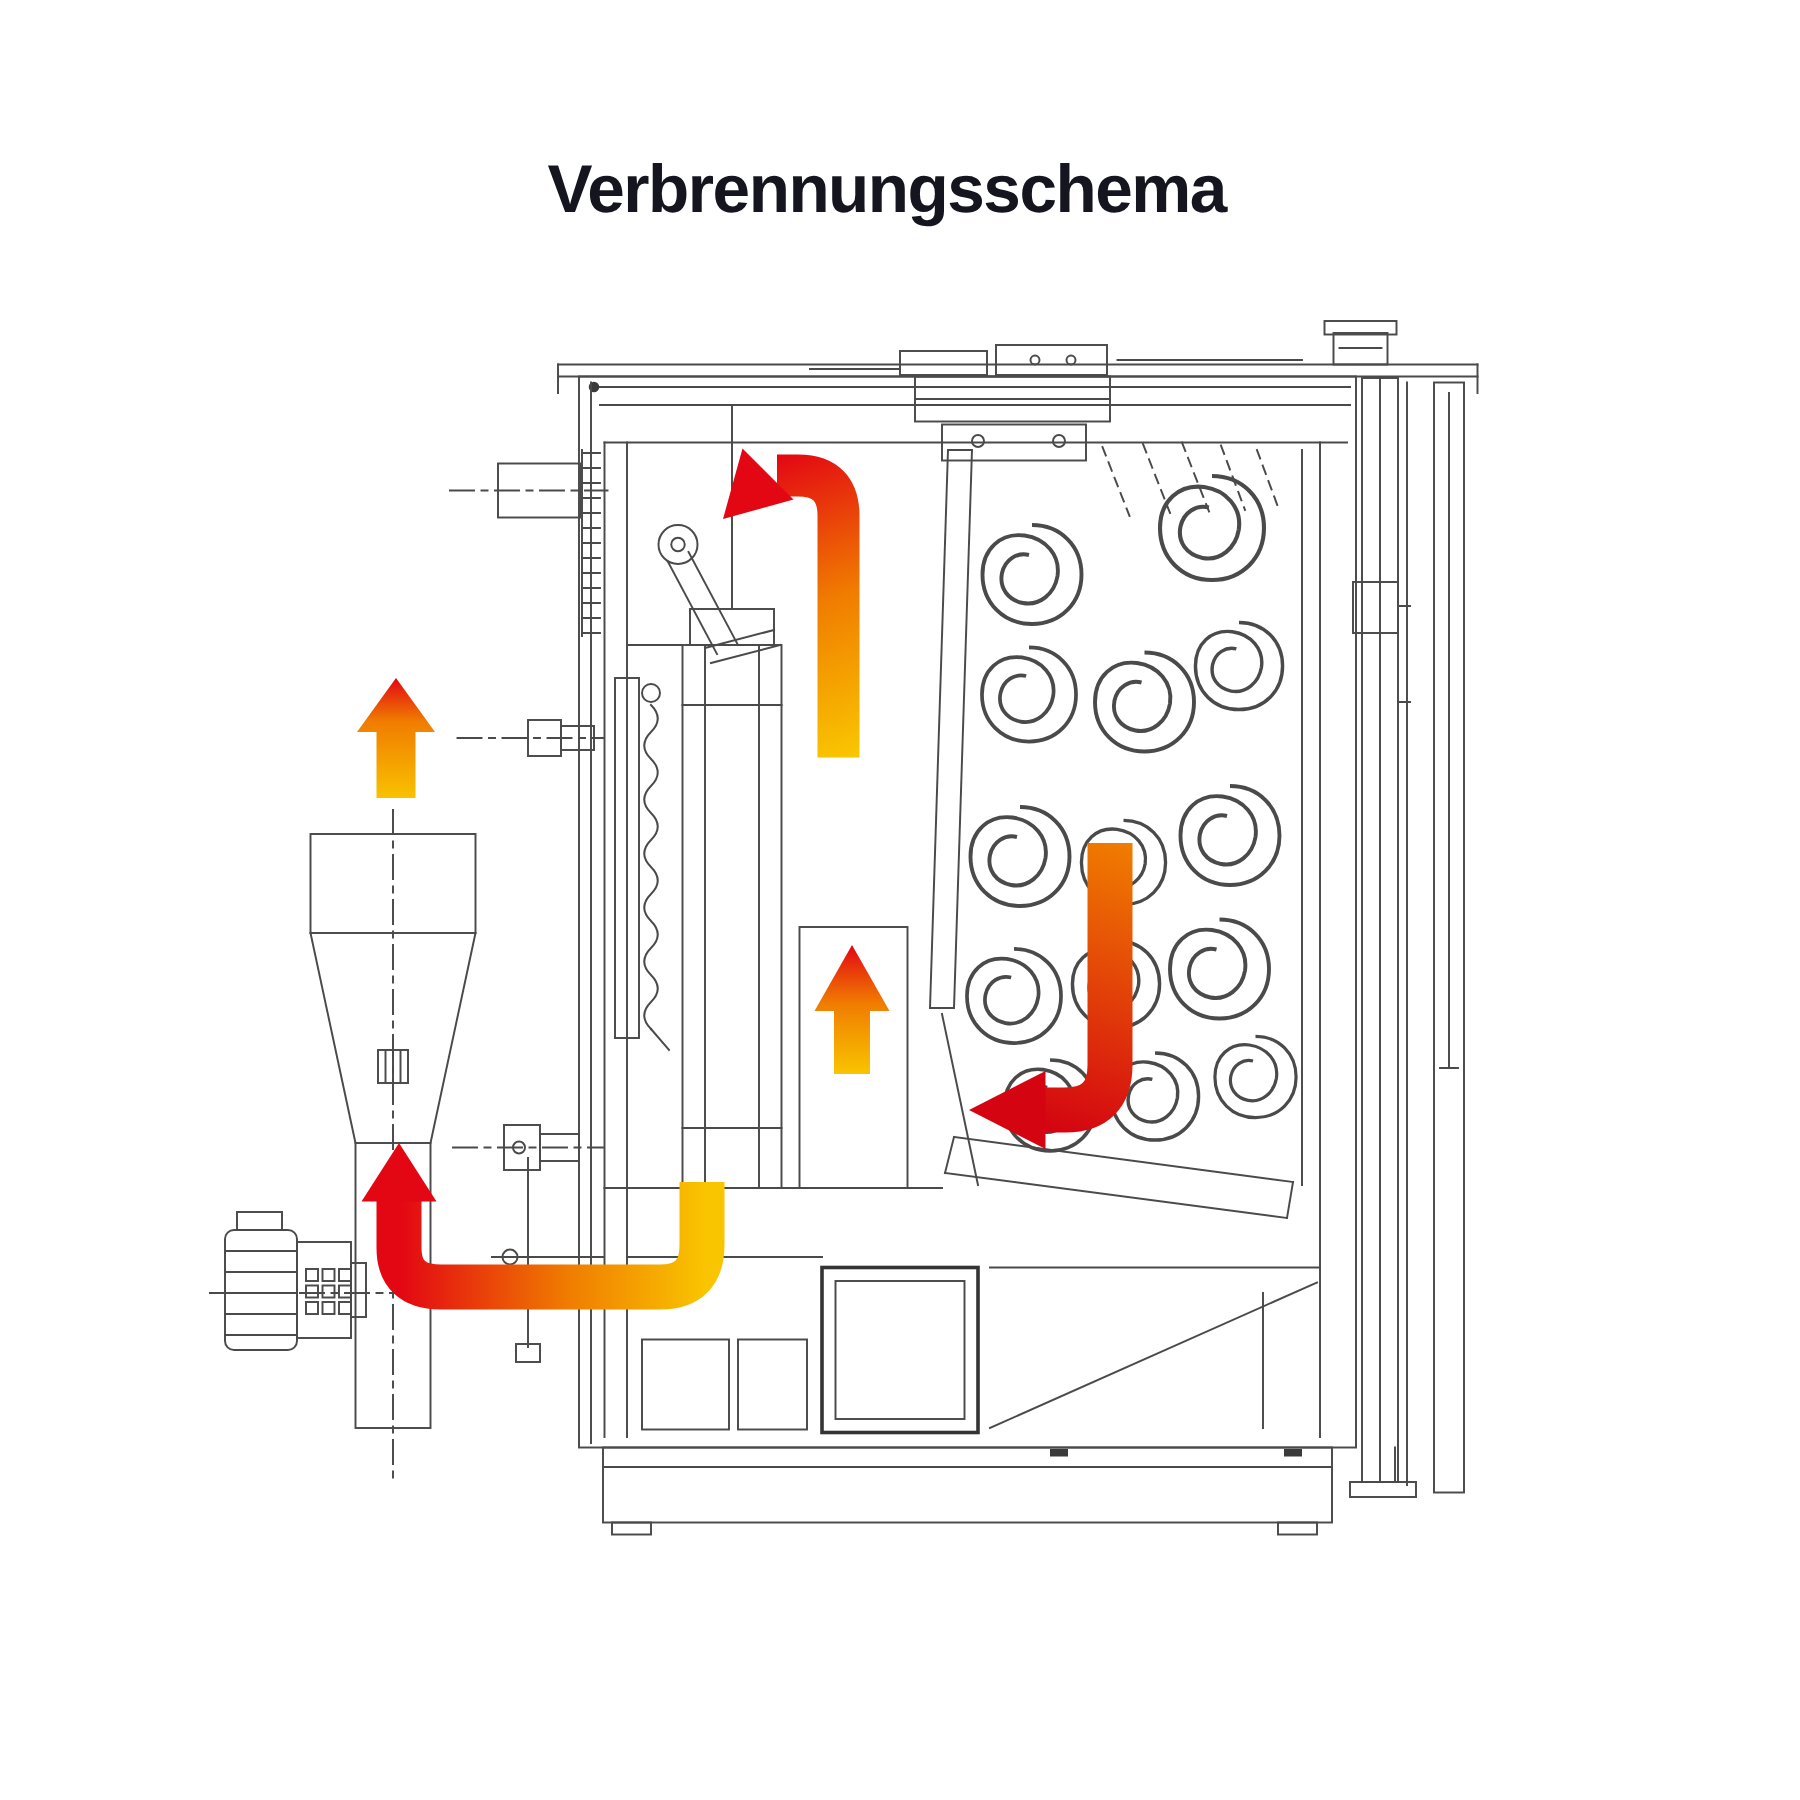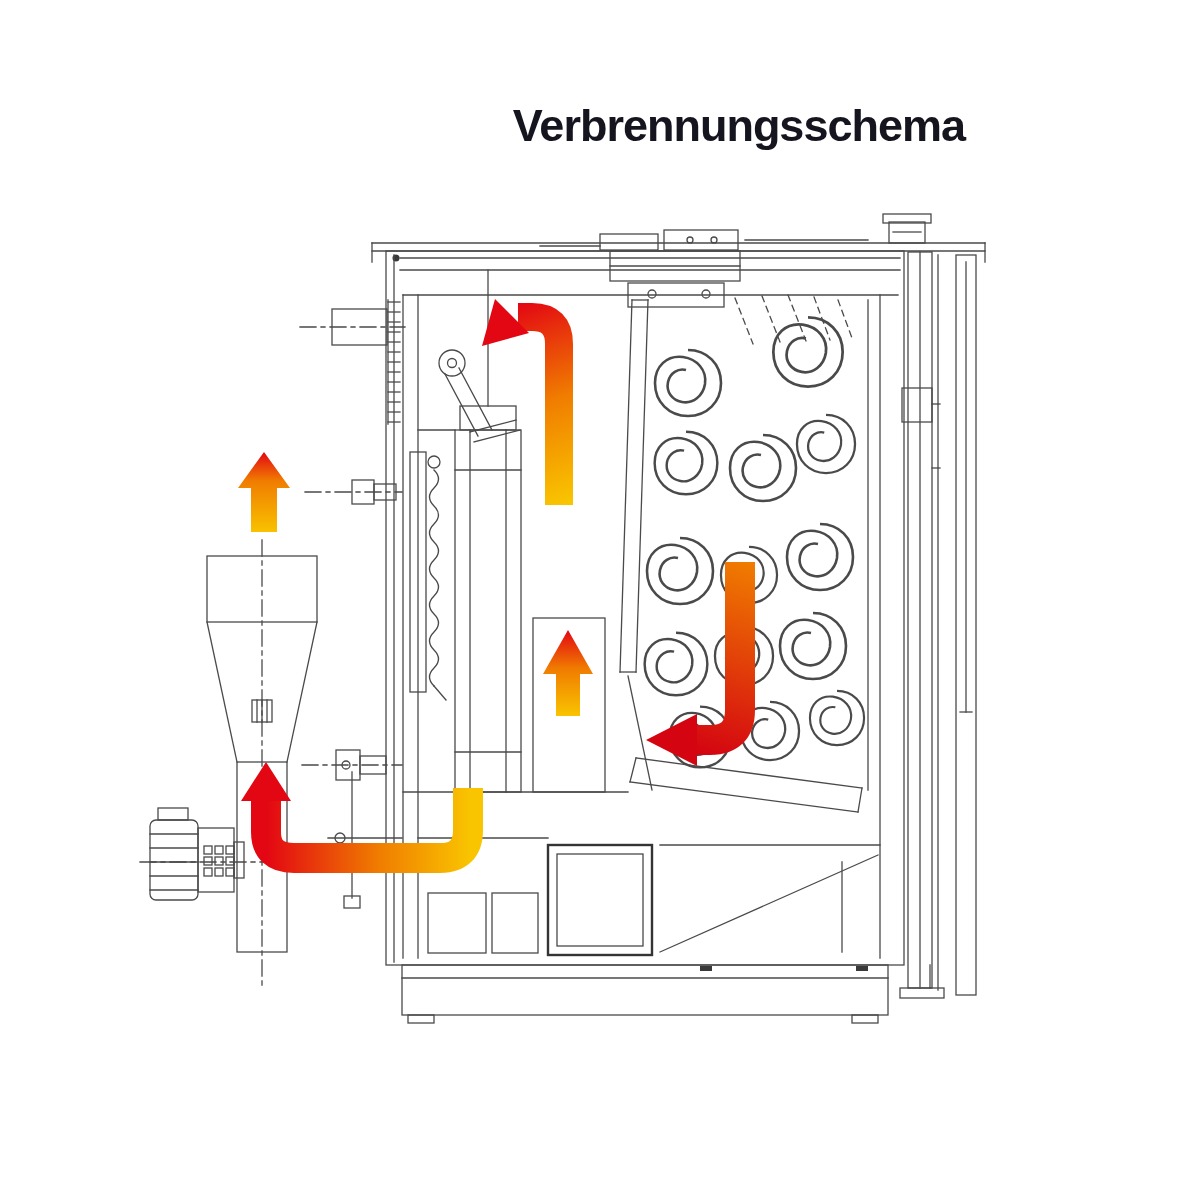--- a/index.html
+++ b/index.html
@@ -1,18 +1,18 @@
 <!DOCTYPE html>
 <html><head>
 <meta charset="utf-8">
 <style>
   html,body{margin:0;padding:0;background:#fff}
   .stage{position:relative;width:1200px;height:1200px;background:#fff;
          font-family:"Liberation Sans",sans-serif;overflow:hidden}
-  .title{position:absolute;top:100px;left:365px;width:600px;text-align:right;
+  .title{position:absolute;top:100px;left:365px;width:600px;text-align:left;
          font-size:45px;font-weight:bold;color:#15151f;letter-spacing:-1px}
   svg.diagram{position:absolute;left:0;top:0}
   .ln{stroke:#4a4a4a;fill:none;stroke-width:1.3;stroke-linecap:square}
   .ln2{stroke:#343434;fill:none;stroke-width:2.4}
   .fl{fill:#3a3a3a;stroke:none}
   .dash{stroke-dasharray:16 5 4 5}
   .hatch{stroke-dasharray:6 5}
   #coil path{fill:none;stroke:#4a4a4a;stroke-width:2.6}
 </style>
 </head>

